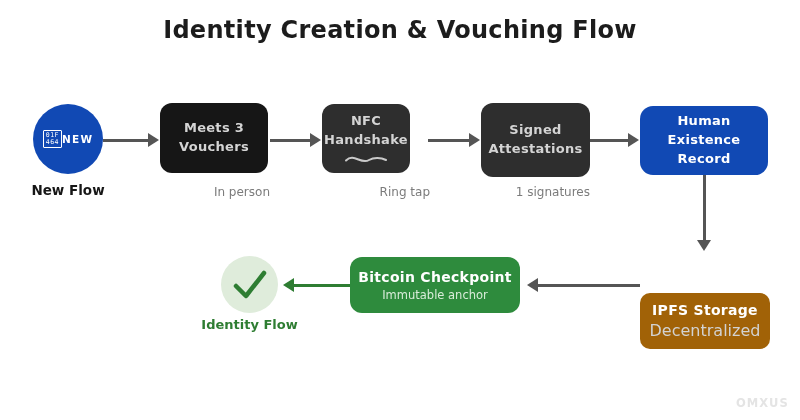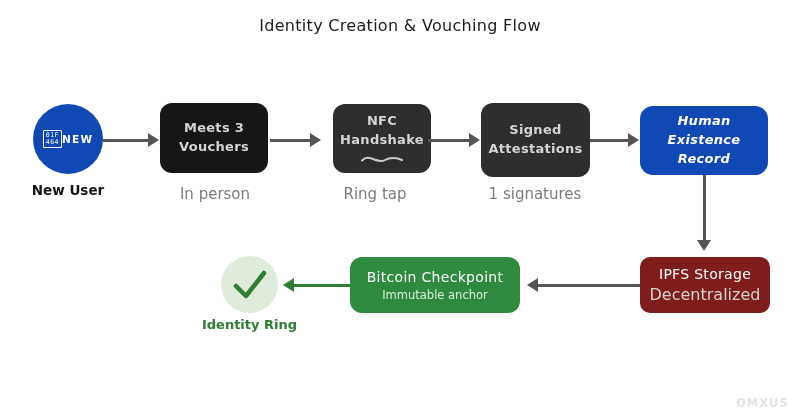--- a/index.html
+++ b/index.html
@@ -2,50 +2,50 @@
 <html><head>
 <meta charset="utf-8">
 <style>
   html,body { margin:0; padding:0; background:#ffffff; }
   .canvas {
     position:relative; width:800px; height:420px; background:#ffffff;
     font-family:"DejaVu Sans","Liberation Sans",sans-serif; overflow:hidden;
   }
   .title {
     position:absolute; left:0; top:16px; width:800px; text-align:center;
-    font-size:16px; font-weight:normal; color:#1c1c1c; letter-spacing:0.3px;
+    font-size:24px; font-weight:bold; color:#1c1c1c; letter-spacing:0.3px;
   }
   
   .box {
     position:absolute; border-radius:12px; display:flex; flex-direction:column;
     align-items:center; justify-content:center; text-align:center;
   }
   .box .ln { font-size:13px; font-weight:bold; line-height:1.45; letter-spacing:0.3px; }
   .dark1 { background:#161616; color:#d4d4d4; }
   .dark2 { background:#2e2e2e; color:#d4d4d4; }
   .blue  { background:#1149b4; color:#ffffff; border-radius:13px; }
-  .gray  { background:#7f1d1d; color:#ffffff; border-radius:10px; }
+  .gray  { background:#a16207; color:#ffffff; border-radius:10px;margin-top:36px; }
   .green { background:#2e8b3d; color:#ffffff; }
-  .box .big { font-size:14px; font-weight:normal; letter-spacing:0.3px; }
+  .box .big { font-size:14px; font-weight:bold; letter-spacing:0.3px; }
   .box .small { font-size:16px; font-weight:normal; margin-top:3px; }
   .gray .small { color:#d2d2d2; }
   .green .small { color:#d9ecd9; font-size:11.5px;text-align:center; }
   
   .start-circle {
     position:absolute; left:33px; top:104px; width:70px; height:70px; border-radius:50%;
     background:#1149b4; display:flex; flex-direction:row; align-items:center; justify-content:center;
   }
   .tofu {
     border:1px solid #ffffff; border-radius:1px; padding:1px 2px;
     font-family:"DejaVu Sans Mono","Liberation Mono",monospace;
     font-size:6.5px; line-height:7px; color:#ffffff; text-align:center; letter-spacing:0.5px;
   }
   .new-badge { margin-top:0; color:#ffffff; font-size:10.5px; font-weight:bold; letter-spacing:1.2px; }
   .node-label { position:absolute; text-align:center; font-size:13.5px; font-weight:bold; color:#161616; }
-  .sub-label { position:absolute; text-align:center; font-size:15px; color:#7b7b7b; }
+  .sub-label { position:absolute; text-align:right; font-size:12px; color:#7b7b7b; }
   
   .h-line { position:absolute; height:3px; background:#555555; }
   .v-line { position:absolute; width:3px; background:#555555; }
   .tri-right { position:absolute; width:0; height:0; border-top:7px solid transparent; border-bottom:7px solid transparent; border-left:11px solid #555555; }
   .tri-left  { position:absolute; width:0; height:0; border-top:7px solid transparent; border-bottom:7px solid transparent; border-right:11px solid #555555; }
   .tri-down  { position:absolute; width:0; height:0; border-left:7px solid transparent; border-right:7px solid transparent; border-top:11px solid #555555; }
   .green-line { background:#2e7d32; }
   .tri-left.green-head { border-right-color:#2e7d32; }
   
   .check-circle {
@@ -63,39 +63,39 @@
 
   <div class="title">Identity Creation &amp; Vouching Flow</div>
 
   <div class="start-circle">
     <div class="tofu">
       <div>01F</div>
       <div>464</div>
     </div>
     <div class="new-badge">NEW</div>
   </div>
-  <div class="node-label" style="left:18px; top:182px; width:100px;">New User</div>
+  <div class="node-label" style="left:18px; top:182px; width:100px;">New Flow</div>
 
   <div>
     <div class="h-line" style="left:103px; top:138.5px; width:45px;"></div>
     <div class="tri-right" style="left:148px; top:133px;"></div>
   </div>
 
   <div class="box dark1" style="left:160px; top:103px; width:108px; height:70px;">
     <div class="ln">Meets 3</div>
     <div class="ln">Vouchers</div>
   </div>
   <div class="sub-label" style="left:160px; top:185px; width:110px;">In person</div>
 
   <div>
     <div class="h-line" style="left:270px; top:138.5px; width:40px;"></div>
     <div class="tri-right" style="left:310px; top:133px;"></div>
   </div>
 
-  <div class="box dark2" style="left:322px; top:104px; width:98px; height:69px;margin-left:11px;">
+  <div class="box dark2" style="left:322px; top:104px; width:88px; height:69px;">
     <div class="ln">NFC</div>
     <div class="ln">Handshake</div>
     <svg class="wave-svg" width="46" height="13" viewBox="0 0 46 13">
       <path d="M3,8.5 C 11,0.5 18,13 26,8 C 31,5 38,5.5 43,8" fill="none" stroke="#c9c9c9" stroke-width="2" stroke-linecap="round"></path>
     </svg>
   </div>
   <div class="sub-label" style="left:320px; top:185px; width:110px;">Ring tap</div>
 
   <div>
     <div class="h-line" style="left:428px; top:138.5px; width:41px;"></div>
@@ -106,21 +106,21 @@
     <div class="ln">Signed</div>
     <div class="ln">Attestations</div>
   </div>
   <div class="sub-label" style="left:480px; top:185px; width:110px;">1 signatures</div>
 
   <div>
     <div class="h-line" style="left:590px; top:138.5px; width:38px;"></div>
     <div class="tri-right" style="left:628px; top:133px;"></div>
   </div>
 
-  <div class="box blue" style="left:640px; top:106px; width:128px; height:69px;font-style:italic;">
+  <div class="box blue" style="left:640px; top:106px; width:128px; height:69px;">
     <div class="ln">Human</div>
     <div class="ln">Existence</div>
     <div class="ln">Record</div>
   </div>
 
   <div>
     <div class="v-line" style="left:702.5px; top:175px; height:65px;"></div>
     <div class="tri-down" style="left:697px; top:240px;"></div>
   </div>
 
@@ -142,17 +142,17 @@
   <div>
     <div class="tri-left green-head" style="left:283px; top:278px;"></div>
     <div class="h-line green-line" style="left:294px; top:283.5px; width:56px;"></div>
   </div>
 
   <div class="check-circle">
     <svg width="57" height="57" viewBox="0 0 57 57">
       <path d="M15,30 L25,40 L43,17" fill="none" stroke="#2e7d32" stroke-width="4.5" stroke-linecap="round" stroke-linejoin="round"></path>
     </svg>
   </div>
-  <div class="live-label">Identity Ring</div>
+  <div class="live-label">Identity Flow</div>
 
   <div class="watermark">OMXUS</div>
 
 </div>
 
 </body></html>

